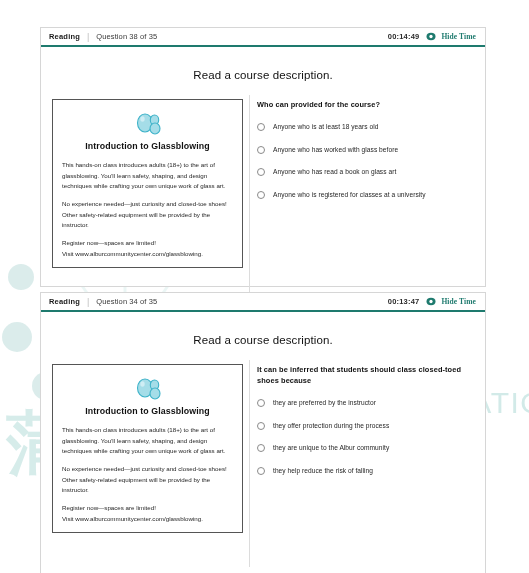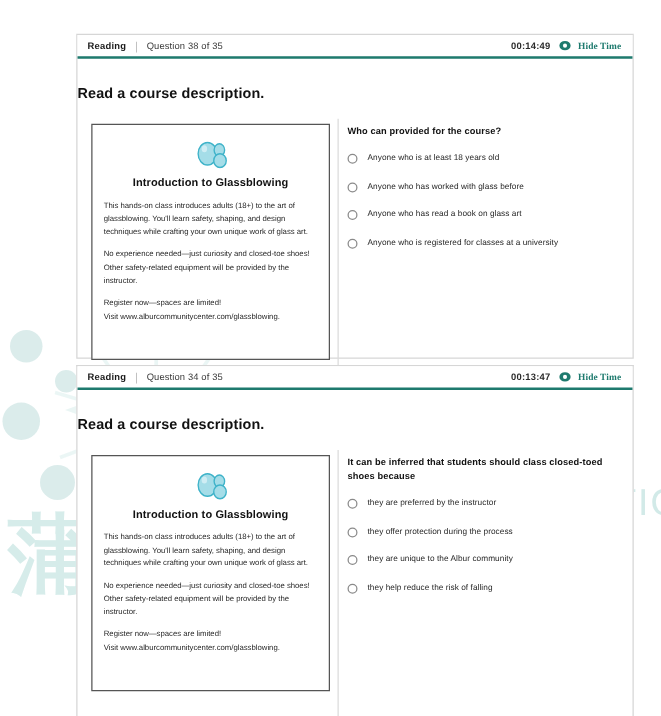--- a/index.html
+++ b/index.html
@@ -62,21 +62,21 @@
     font-weight: bold;
     color: #d6ecea;
     letter-spacing: 6px;
     white-space: nowrap;
     font-family: "DejaVu Sans", sans-serif;
   }
 
   
   .panel {
     position: absolute;
-    left: 61px;
+    left: 40px;
     width: 446px;
     background: #ffffff;
     border: 1px solid #d6d6d6;
     box-sizing: border-box;
     z-index: 2;
   }
   .panel-top { top: 27px; height: 260px; }
   .panel-bottom { top: 292px; height: 281px; border-bottom: none; }
 
   .qheader {
@@ -119,23 +119,23 @@
     align-items: center;
   }
   .qh-hide {
     color: #1e7a6e;
     font-weight: bold;
     letter-spacing: .1px;
     font-family: Liberation Serif, serif;
   }
 
   .qtitle {
-    text-align: left;
+    text-align: center;
     font-size: 11.5px;
-    font-weight: bold;
+    font-weight: normal;
     color: #111;
     margin-top: 22px;
     letter-spacing: .1px;
   }
 
   .qbody {
     display: flex;
     margin-top: 18px;
     padding: 0 10px 0 11px;
     box-sizing: border-box;
@@ -152,21 +152,21 @@
     left: -8px;
     top: -4px;
     bottom: -34px;
     width: 1px;
     background: #dcdcdc;
   }
 
   
   .course-card {
     border: 1px solid #555;
-    padding: 11px 9px 28px 9px;
+    padding: 11px 9px 8px 9px;
     box-sizing: border-box;
     background: rgba(255,255,255,0.82);
   }
   .card-icon {
     display: flex;
     justify-content: center;
     margin-bottom: 6px;
     margin-top: 2px;
   }
   .card-title {

